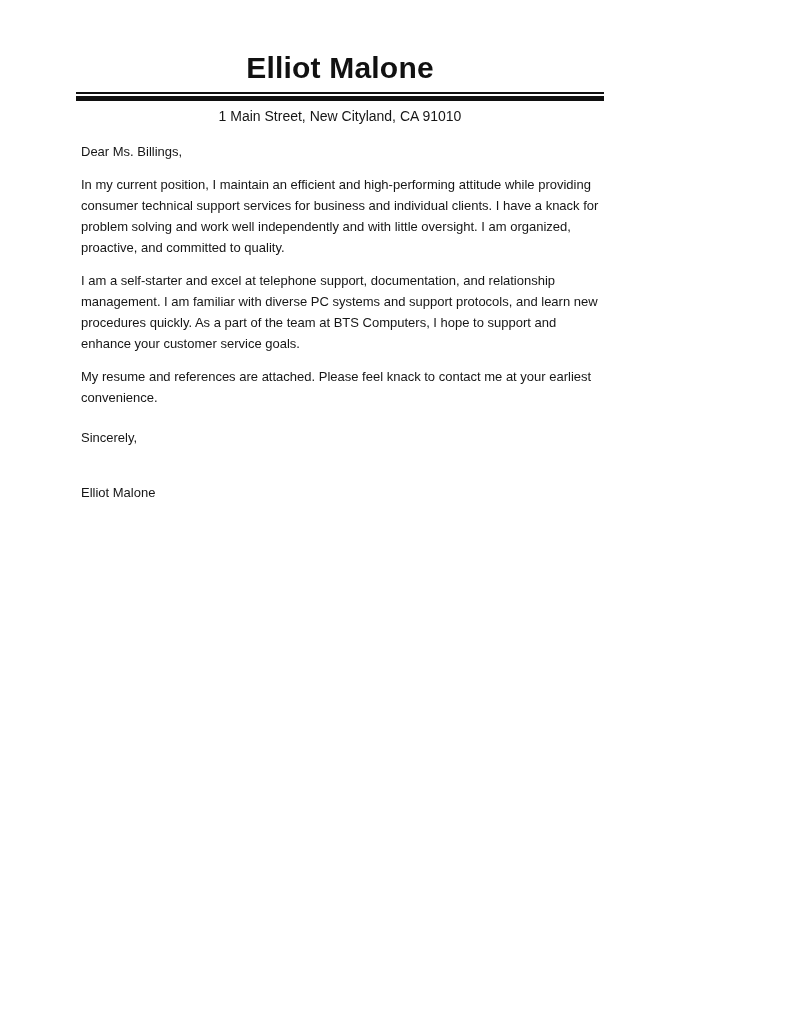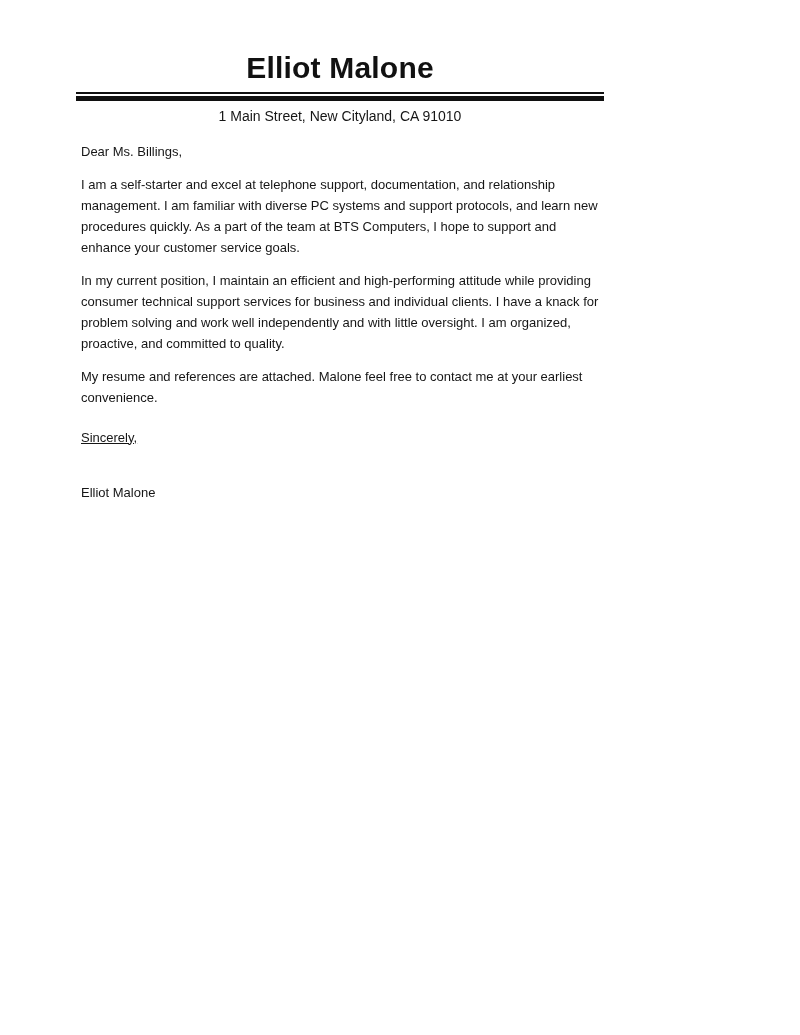--- a/index.html
+++ b/index.html
@@ -55,21 +55,20 @@
     padding-left: 5px;
     font-size: 13px;
     line-height: 21px;
     color: #161616;
   }
   .letter-body p {
     margin: 0 0 12px 0;
   }
   .letter-body p.closing {
     margin-top: 19px;
-    text-decoration: underline;
   }
   .letter-body p.signature {
     margin-top: 34px;
   }
 </style>
 </head>
 <body>
 
 <div class="page">
 
@@ -83,24 +82,24 @@
 
     <div class="contact">
       <div class="contact-line">1 Main Street, New Cityland, CA 91010</div>
     </div>
   </header>
 
   <main class="letter-body">
     <p class="salutation">Dear Ms. Billings,</p>
 
 
+    <p>In my current position, I maintain an efficient and high-performing attitude while providing consumer technical support services for business and individual clients. I have a knack for problem solving and work well independently and with little oversight. I am organized, proactive, and committed to quality.</p>
+
     <p>I am a self-starter and excel at telephone support, documentation, and relationship management. I am familiar with diverse PC systems and support protocols, and learn new procedures quickly. As a part of the team at BTS Computers, I hope to support and enhance your customer service goals.</p>
 
-    <p>In my current position, I maintain an efficient and high-performing attitude while providing consumer technical support services for business and individual clients. I have a knack for problem solving and work well independently and with little oversight. I am organized, proactive, and committed to quality.</p>
-
-    <p>My resume and references are attached. Malone feel free to contact me at your earliest convenience.</p>
+    <p>My resume and references are attached. Please feel knack to contact me at your earliest convenience.</p>
 
     <p class="closing">Sincerely,</p>
 
     <p class="signature">Elliot Malone</p>
   </main>
 
 </div>
 
 </body></html>

